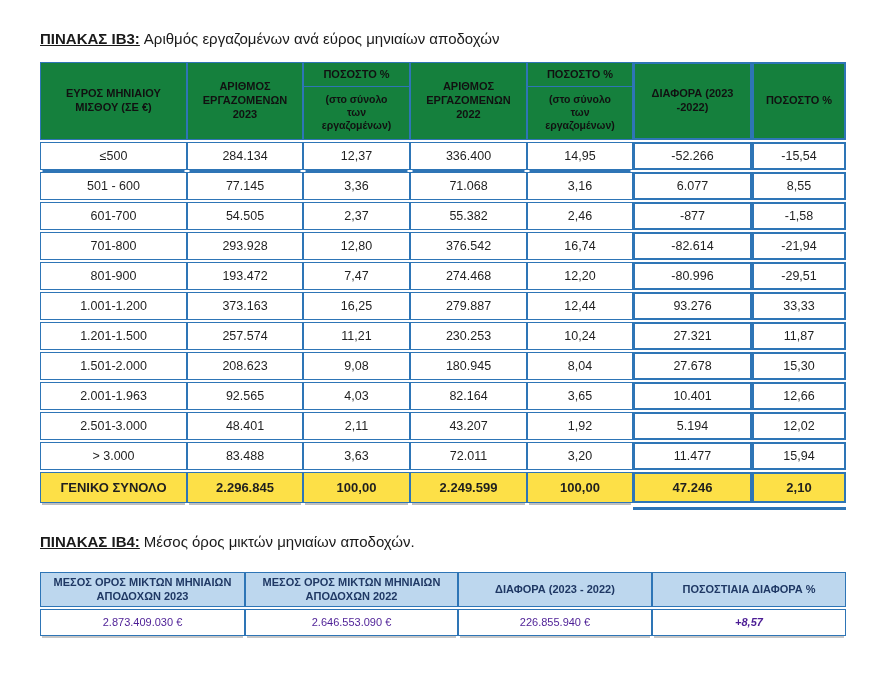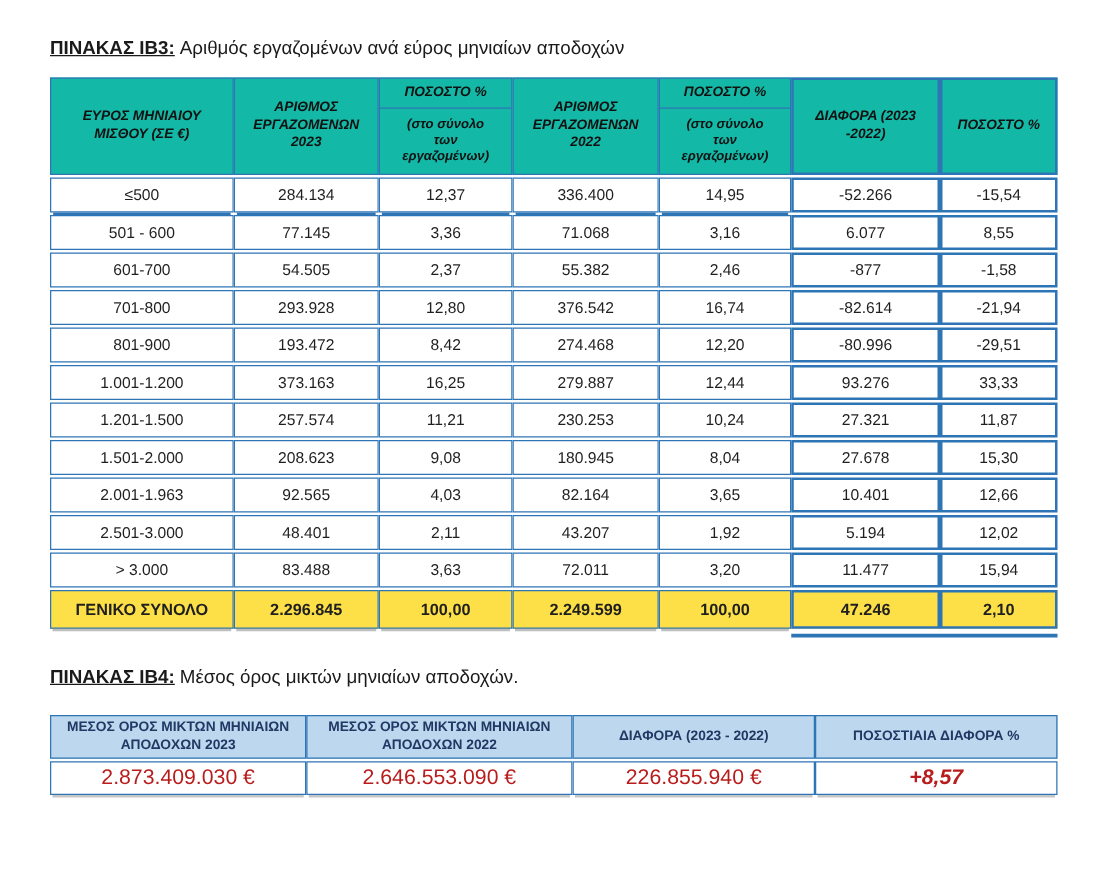--- a/index.html
+++ b/index.html
@@ -16,22 +16,22 @@
 
   table.t1 {
     border-collapse:separate; border-spacing:0 2.5px;
     table-layout:fixed; width:806px;
   }
   .t1 th, .t1 td {
     border:1.2px solid #2E75B6; box-sizing:border-box;
     text-align:center; vertical-align:middle; overflow:hidden;
   }
   .t1 th {
-    background:#14b8a6; font-weight:bold; font-size:11px;
-    line-height:1.25; height:78px; padding:2px 3px; color:#111;font-style:italic;
+    background:#15803d; font-weight:bold; font-size:11px;
+    line-height:1.25; height:78px; padding:2px 3px; color:#111;
   }
   .t1 th.split { padding:0; }
   .split-wrap { display:flex; flex-direction:column; height:74px; }
   .split-top {
     flex:0 0 22px; display:flex; align-items:center; justify-content:center;
     border-bottom:1.2px solid #2E75B6;
   }
   .split-sub { flex:1; display:flex; align-items:center; justify-content:center; padding:1px 16px; font-size:10.5px; }
 
   .t1 td {
@@ -56,21 +56,21 @@
   }
   .t2 th, .t2 td {
     border:1.2px solid #2E75B6; box-sizing:border-box;
     text-align:center; vertical-align:middle;
   }
   .t2 th {
     background:#BDD7EE; color:#1F3864; font-weight:bold;
     font-size:11px; line-height:1.3; height:34px; padding:2px 6px;
   }
   .t2 td {
-    background:#ffffff; height:27px; font-size:17px; color:#b91c1c;
+    background:#ffffff; height:27px; font-size:11px; color:#4c1d95;
     box-shadow:0 4px 0 -2px #c6c6c6;
   }
   .t2 td.bold { font-weight:bold;font-style:italic; }
 </style>
 </head>
 <body>
 
 <div class="page">
 
   <p class="doc-title"><span class="label">ΠΙΝΑΚΑΣ ΙΒ3:</span><span>Αριθμός εργαζομένων ανά εύρος μηνιαίων αποδοχών</span></p>
@@ -140,21 +140,21 @@
             <td class="c2">293.928</td>
             <td class="c3">12,80</td>
             <td class="c4">376.542</td>
             <td class="c5">16,74</td>
             <td class="c6">-82.614</td>
             <td class="c7">-21,94</td>
           </tr>
           <tr>
             <td class="c1">801-900</td>
             <td class="c2">193.472</td>
-            <td class="c3">8,42</td>
+            <td class="c3">7,47</td>
             <td class="c4">274.468</td>
             <td class="c5">12,20</td>
             <td class="c6">-80.996</td>
             <td class="c7">-29,51</td>
           </tr>
           <tr>
             <td class="c1">1.001-1.200</td>
             <td class="c2">373.163</td>
             <td class="c3">16,25</td>
             <td class="c4">279.887</td>

